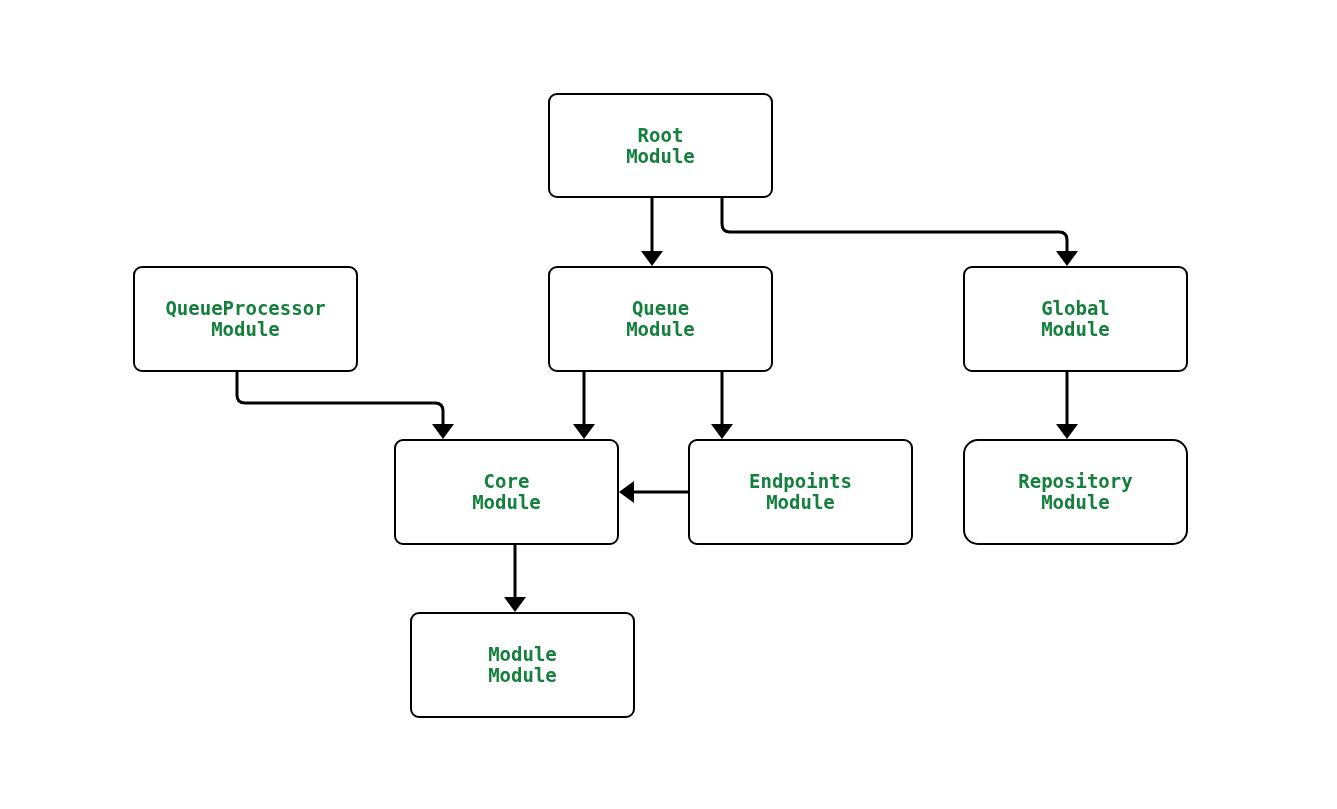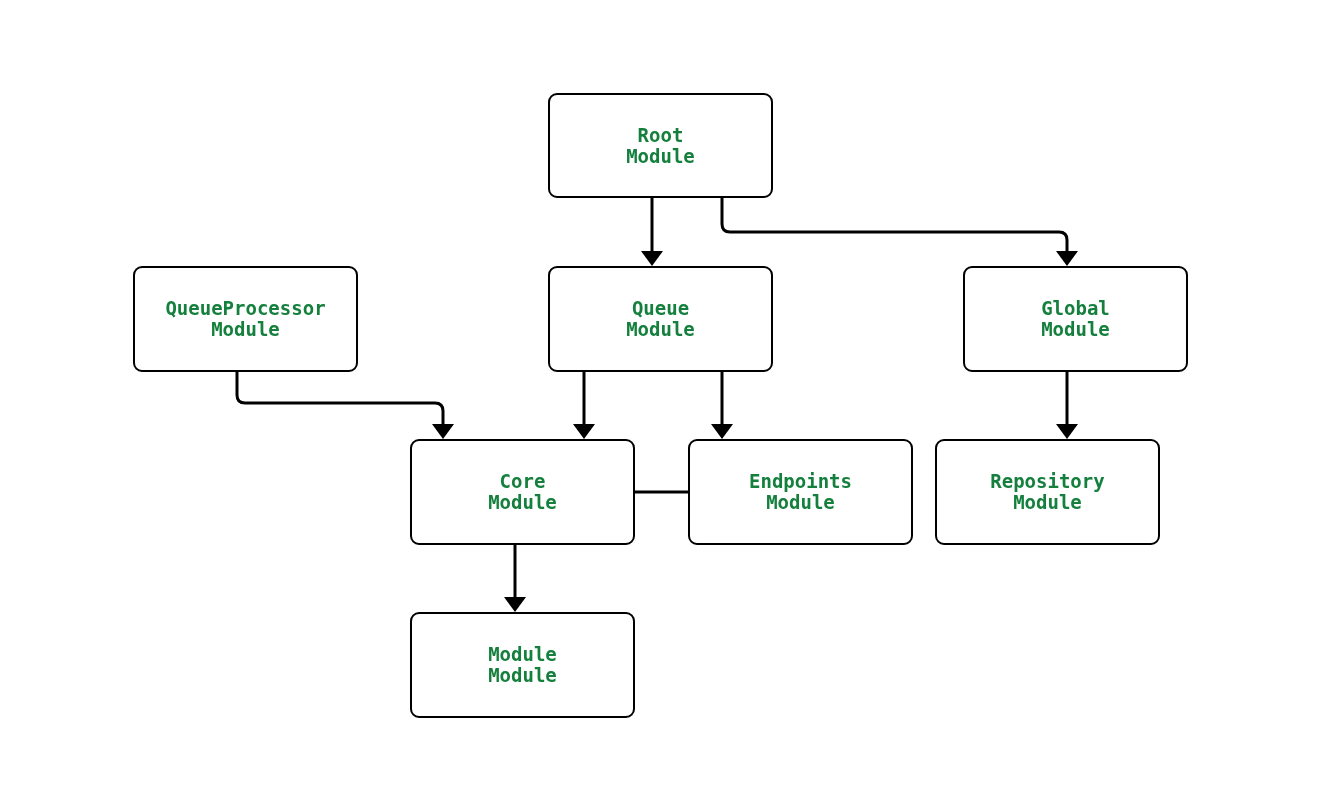--- a/index.html
+++ b/index.html
@@ -46,23 +46,23 @@
     text-align: center;
     font-weight: bold;
     font-size: 19px;
     line-height: 21px;
     color: #15803d;
   }
   .n-root          { left: 548px; top:  93px; height: 105px; }
   .n-server        { left: 548px; top: 266px; height: 106px; }
   .n-queueprocessor{ left: 133px; top: 266px; height: 106px; }
   .n-global        { left: 963px; top: 266px; height: 106px; text-align: center; }
-  .n-core          { left: 410px; top: 439px; height: 106px; }
+  .n-core          { left: 394px; top: 439px; height: 106px; }
   .n-endpoints     { left: 688px; top: 439px; height: 106px; align-items: center; }
-  .n-repository    { left: 935px; top: 439px; height: 106px; }
+  .n-repository    { left: 963px; top: 439px; height: 106px; border-radius: 15px; }
   .n-queue         { left: 410px; top: 612px; height: 106px; }
 </style>
 </head>
 <body>
 
 <div class="canvas">
 
   <svg class="edges" viewBox="0 0 1337 809">
 
     <path class="edge-line" d="M 652 198 L 652 253"></path>

